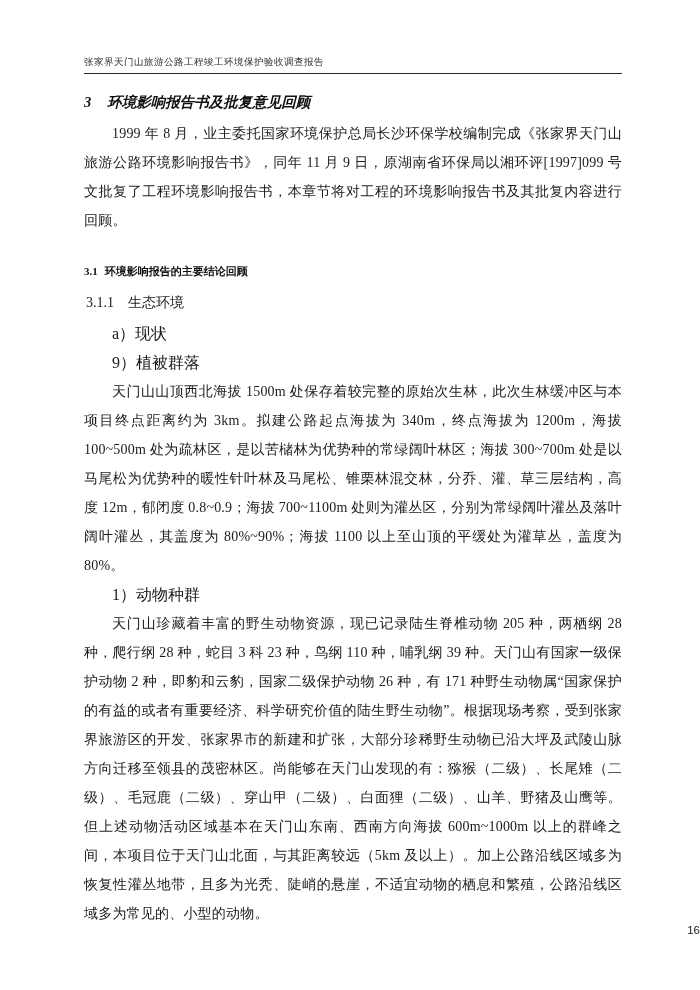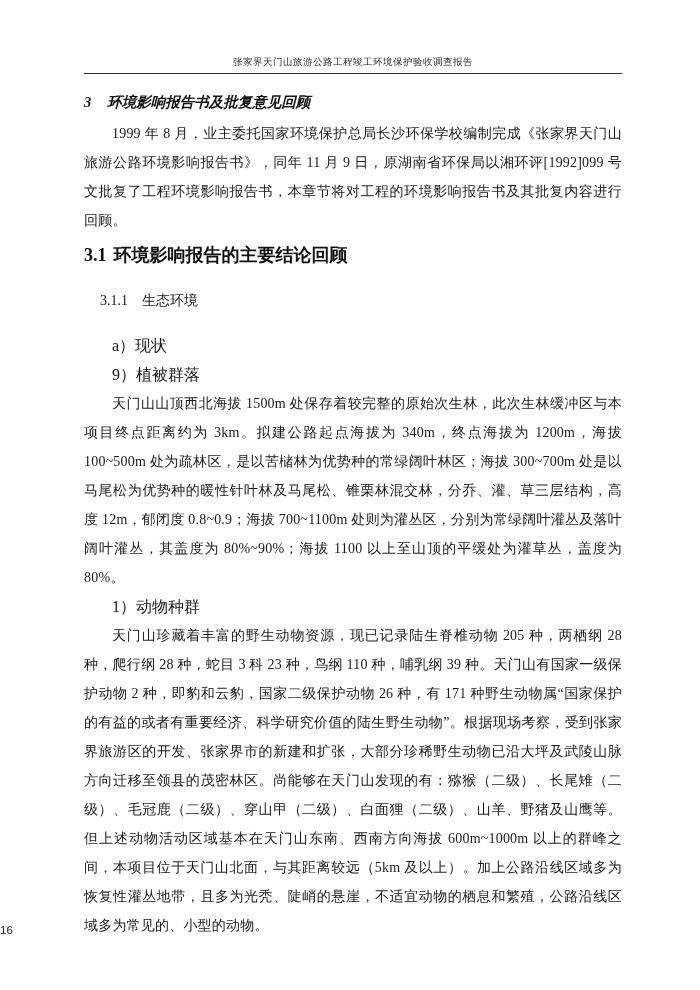--- a/index.html
+++ b/index.html
@@ -8,47 +8,47 @@
     width: 700px;
     height: 990px;
     background: #ffffff;
     overflow: hidden;
     font-family: "Liberation Serif", "DejaVu Serif", serif;
     color: #1a1a1a;
     box-sizing: border-box;
     padding: 56px 78px 0 84px;
   }
   .doc-header {
-    text-align: center;
+    text-align: left;
     font-size: 9.5px;
     letter-spacing: 0.5px;
     color: #2b2b2b;
     padding-bottom: 5px;
     border-bottom: 1.6px solid #2b2b2b;
     line-height: 12px;
   }
   .h1 {
     margin: 17px 0 6px 0;
     font-size: 14.5px;
     font-weight: bold;
     line-height: 22px;
     color: #111;
     font-style: italic;
   }
   .h1 .num { margin-right: 16px; }
   .h2 {
-    margin: 6px 0 0 0;
-    font-size: 18px;
+    margin: 22px 0 0 0;
+    font-size: 11px;
     font-weight: bold;
     line-height: 29px;
     color: #111;
   }
   .h2 .num { margin-right: 7px; }
   .h3 {
-    margin: 16px;
+    margin: 2px;
     font-size: 14px;
     font-weight: normal;
     line-height: 29px;
   }
   .h3 .num { margin-right: 14px; }
   .para {
     margin: 0;
     font-size: 14px;
     line-height: 29px;
     text-align: justify;
@@ -59,40 +59,40 @@
   .sub {
     margin: 0 0 0 28px;
     font-size: 16px;
     line-height: 29px;
   }
   .page-footer {
     position: absolute;
     left: 0;
     right: 0;
     bottom: 54px;
-    text-align: left;
+    text-align: right;
     font-size: 11.5px;
     font-family: "Liberation Sans", "DejaVu Sans", sans-serif;
     color: #222;
   }
 </style>
 </head>
 <body>
 
 <div class="page">
 
   <div class="doc-header">
     <span>张家界天门山旅游公路工程竣工环境保护验收调查报告</span>
   </div>
 
   <div class="h1">
     <span class="num">3</span><span>环境影响报告书及批复意见回顾</span>
   </div>
 
-  <p class="para">1999 年 8 月，业主委托国家环境保护总局长沙环保学校编制完成《张家界天门山旅游公路环境影响报告书》，同年 11 月 9 日，原湖南省环保局以湘环评[1992]099 号文批复了工程环境影响报告书，本章节将对工程的环境影响报告书及其批复内容进行回顾。</p>
+  <p class="para">1999 年 8 月，业主委托国家环境保护总局长沙环保学校编制完成《张家界天门山旅游公路环境影响报告书》，同年 11 月 9 日，原湖南省环保局以湘环评[1997]099 号文批复了工程环境影响报告书，本章节将对工程的环境影响报告书及其批复内容进行回顾。</p>
 
   <div class="h2">
     <span class="num">3.1</span><span>环境影响报告的主要结论回顾</span>
   </div>
 
   <div class="h3">
     <span class="num">3.1.1</span><span>生态环境</span>
   </div>
 
   <div class="sub">a）现状</div>

